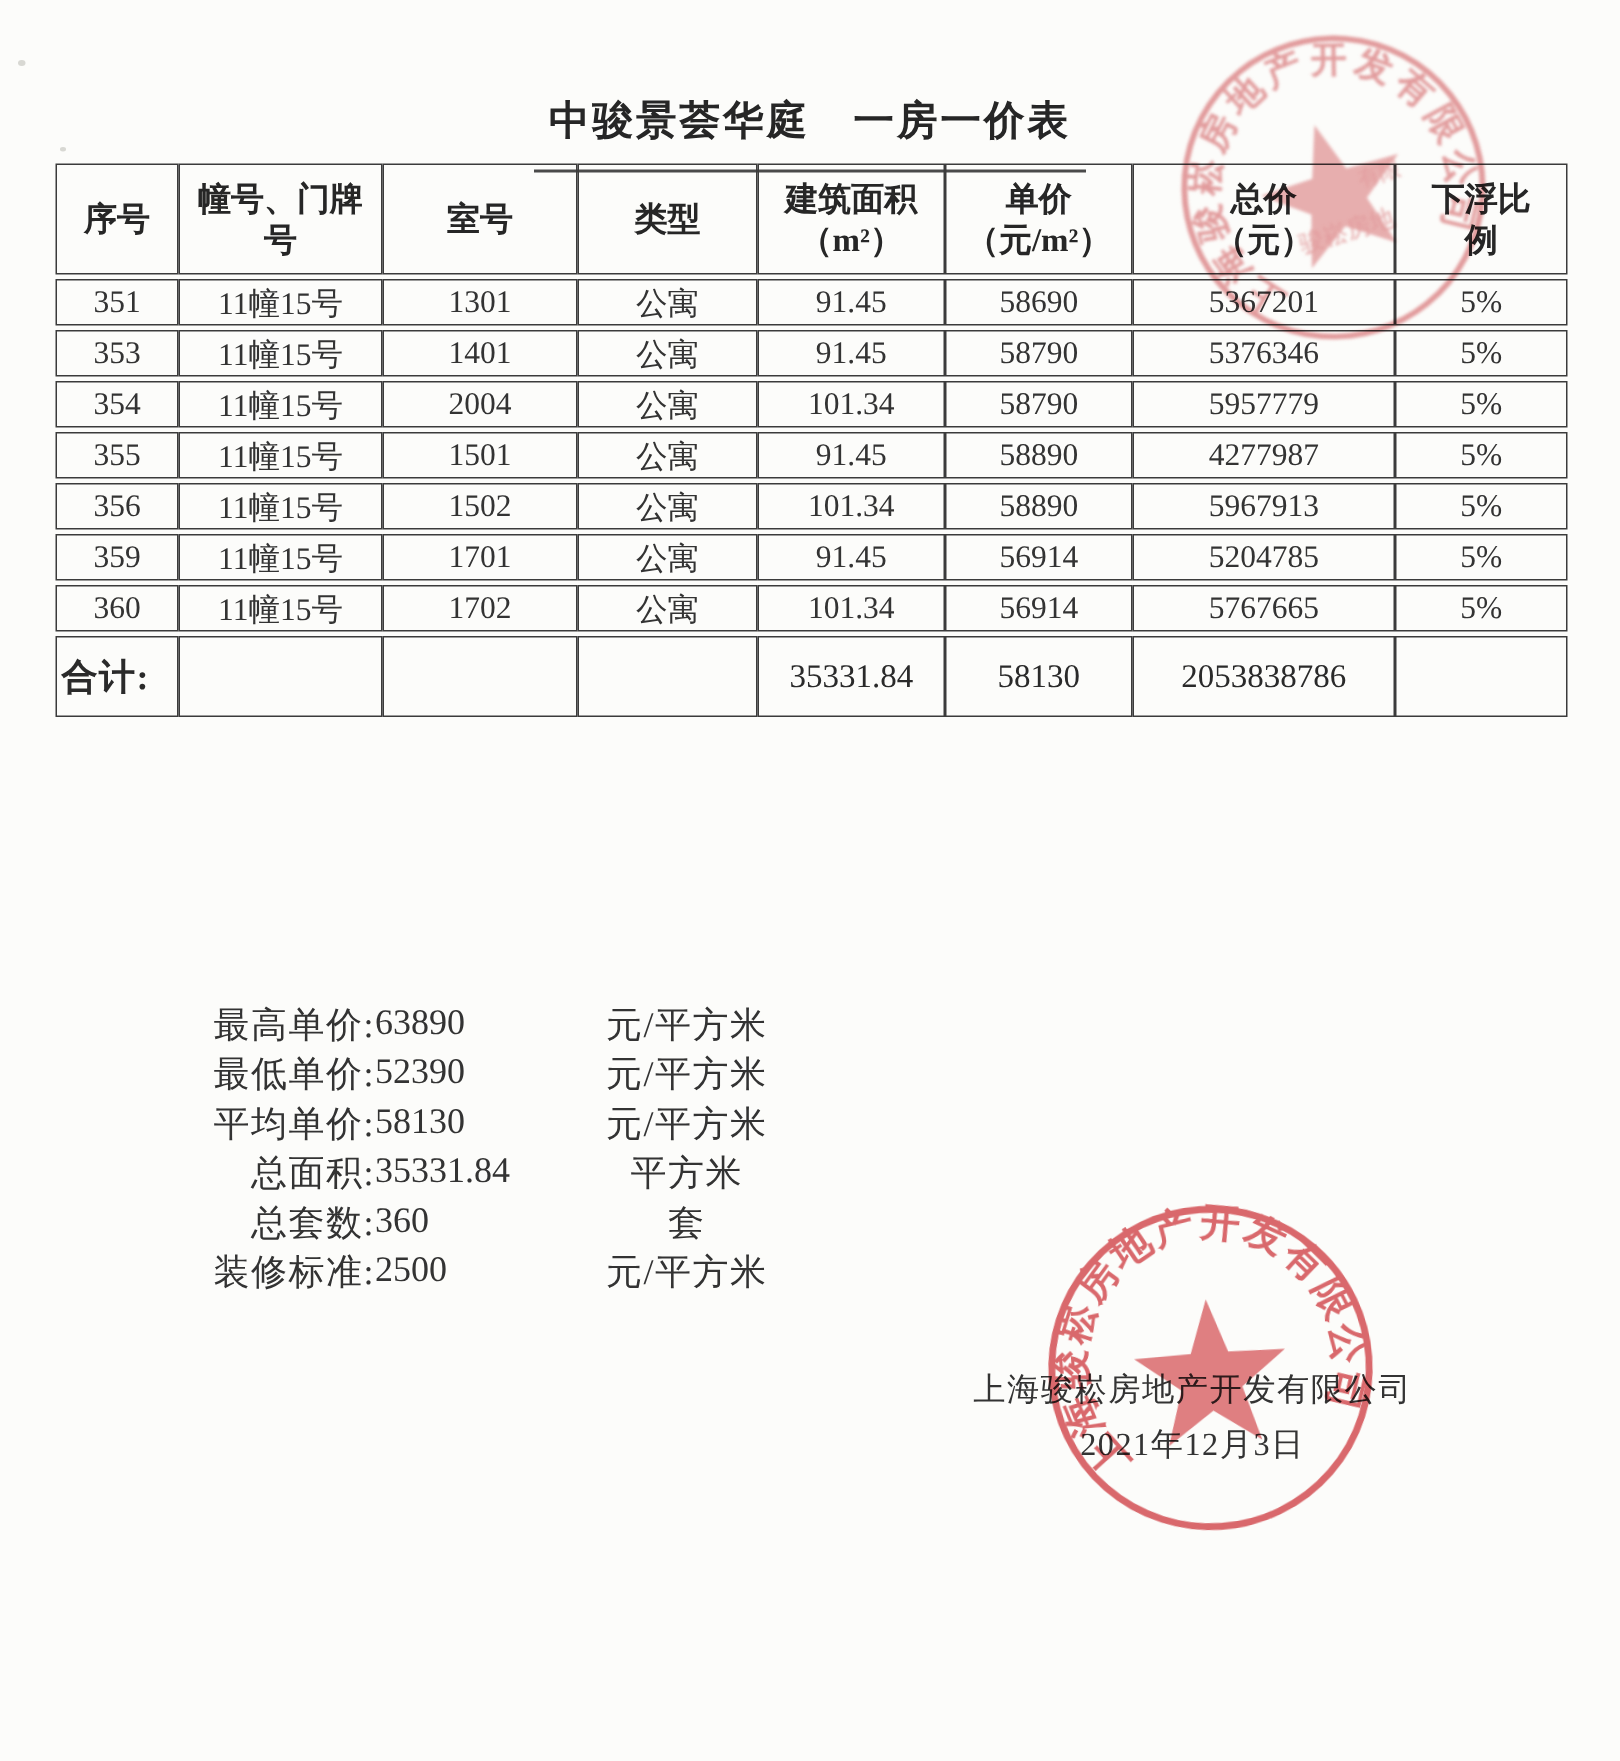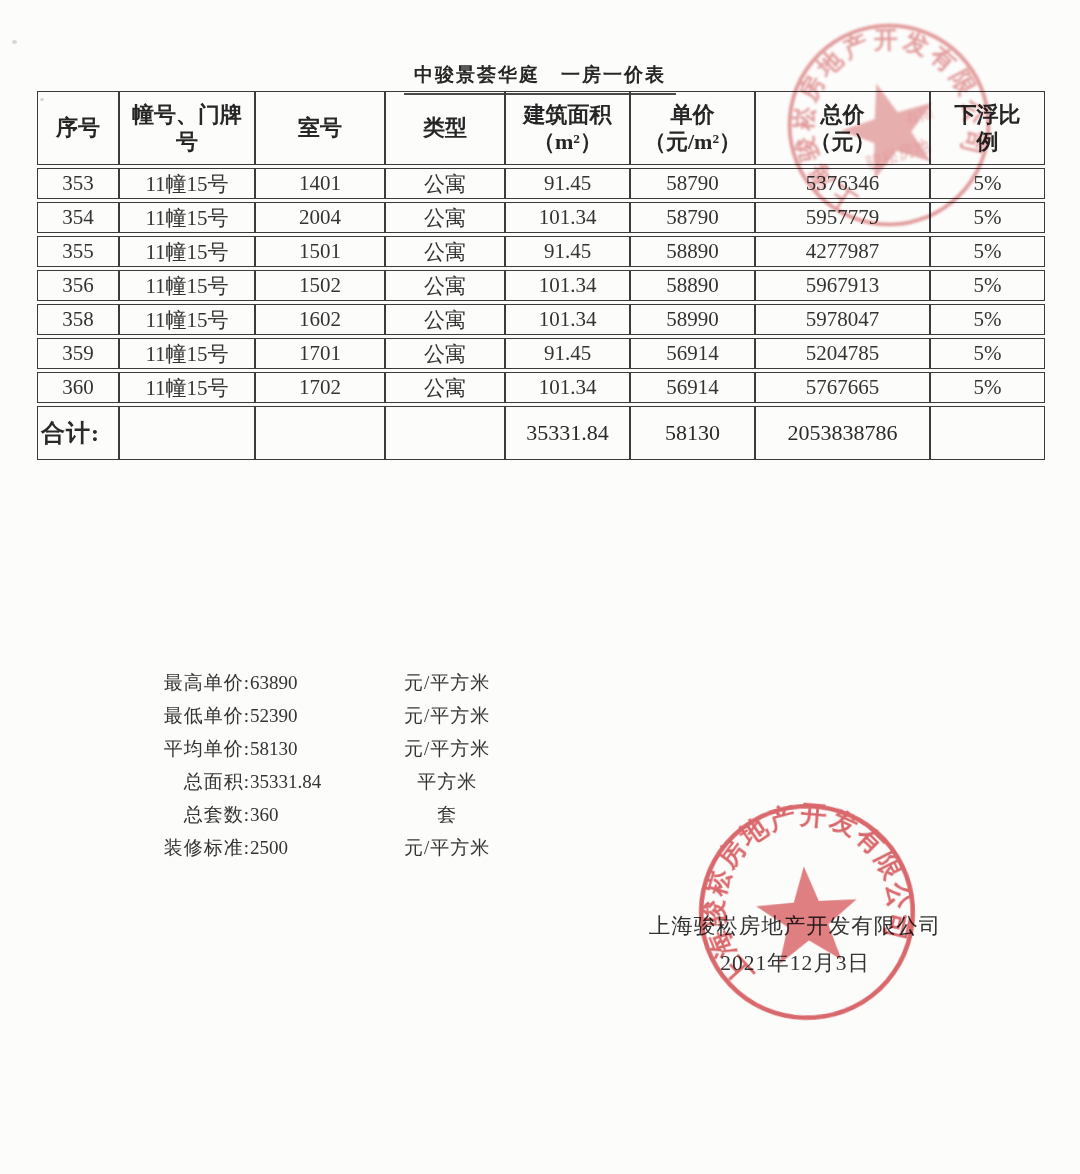--- a/index.html
+++ b/index.html
@@ -7,44 +7,44 @@
     width:1080px;height:1174px;position:relative;overflow:hidden;
     background:#fcfcfa;
     font-family:"Liberation Serif","DejaVu Serif",serif;
     color:#2d2d2d;
   }
   .page{position:absolute;inset:0;}
 
   
   .title-wrap{position:absolute;top:62px;left:0;width:1080px;text-align:center;}
   .title{
-    display:inline-block;font-size:19px;font-weight:bold;letter-spacing:2px;
-    border-bottom:2.5px solid #4a4a4a;padding:0 10px 5px 10px;color:#262626;
+    display:inline-block;font-size:27px;font-weight:bold;letter-spacing:2px;
+    border-bottom:2.5px solid #4a4a4a;padding:0 10px 15px 10px;color:#262626;
   }
 
   
   table.price-table{
-    position:absolute;left:37px;top:88px;width:1008px;
+    position:absolute;left:37px;top:106px;width:1008px;
     border-collapse:separate;border-spacing:0 3px;table-layout:fixed;
   }
   .price-table th,.price-table td{
     border:1.6px solid #3b3b3b;text-align:center;vertical-align:middle;
     padding:0;overflow:hidden;background:rgba(255,255,255,0.0);
   }
   .price-table th{
     height:72px;font-size:22px;font-weight:bold;line-height:1.25;
     white-space:pre-line;color:#262626;
   }
   .price-table tbody td{height:29px;font-size:21px;color:#333;}
   .price-table tfoot td{height:52px;font-size:22px;color:#2a2a2a;}
   .total-label{text-align:left !important;font-size:24px !important;font-weight:bold;padding-left:3px !important;letter-spacing:1px;}
 
   
   .summary{position:absolute;left:128px;top:666px;}
-  .sum-row{display:grid;grid-template-columns:122px 140px auto;height:33px;align-items:center;font-size:19px;color:#333;}
+  .sum-row{display:grid;grid-template-columns:122px 140px auto;height:33px;align-items:center;font-size:24px;color:#333;}
   .sum-label{text-align:right;letter-spacing:1px;}
   .sum-value{}
   .sum-unit{text-align:center;padding-left:14px;letter-spacing:1px;}
 
   
   .footer{position:absolute;left:595px;top:908px;width:400px;text-align:center;
     font-size:21.5px;line-height:37px;color:#333;letter-spacing:1px;}
 
   
   .stamp{position:absolute;mix-blend-mode:multiply;pointer-events:none;}
@@ -87,20 +87,30 @@
           <th>单价
 （元/m²）</th>
           <th>总价
 （元）</th>
           <th>下浮比
 例</th>
         </tr>
     </thead>
     <tbody id="rows-body">
         <tr>
+          <td>351</td>
+          <td>11幢15号</td>
+          <td>1301</td>
+          <td>公寓</td>
+          <td>91.45</td>
+          <td>58690</td>
+          <td>5367201</td>
+          <td>5%</td>
+        </tr>
+        <tr>
           <td>353</td>
           <td>11幢15号</td>
           <td>1401</td>
           <td>公寓</td>
           <td>91.45</td>
           <td>58790</td>
           <td>5376346</td>
           <td>5%</td>
         </tr>
         <tr>
@@ -124,30 +134,20 @@
           <td>5%</td>
         </tr>
         <tr>
           <td>356</td>
           <td>11幢15号</td>
           <td>1502</td>
           <td>公寓</td>
           <td>101.34</td>
           <td>58890</td>
           <td>5967913</td>
-          <td>5%</td>
-        </tr>
-        <tr>
-          <td>358</td>
-          <td>11幢15号</td>
-          <td>1602</td>
-          <td>公寓</td>
-          <td>101.34</td>
-          <td>58990</td>
-          <td>5978047</td>
           <td>5%</td>
         </tr>
         <tr>
           <td>359</td>
           <td>11幢15号</td>
           <td>1701</td>
           <td>公寓</td>
           <td>91.45</td>
           <td>56914</td>
           <td>5204785</td>

